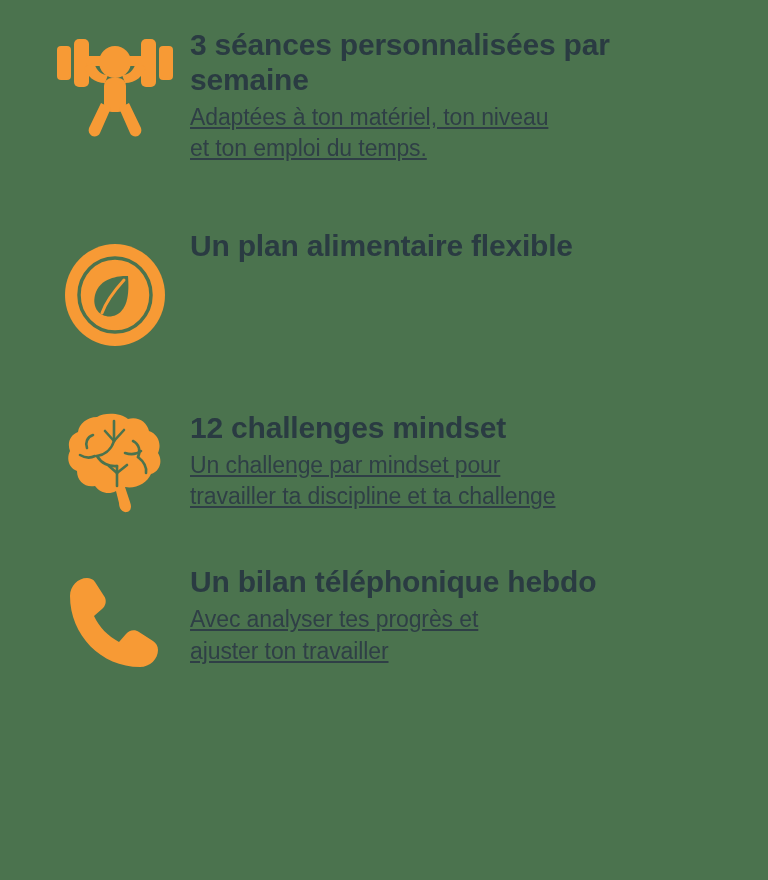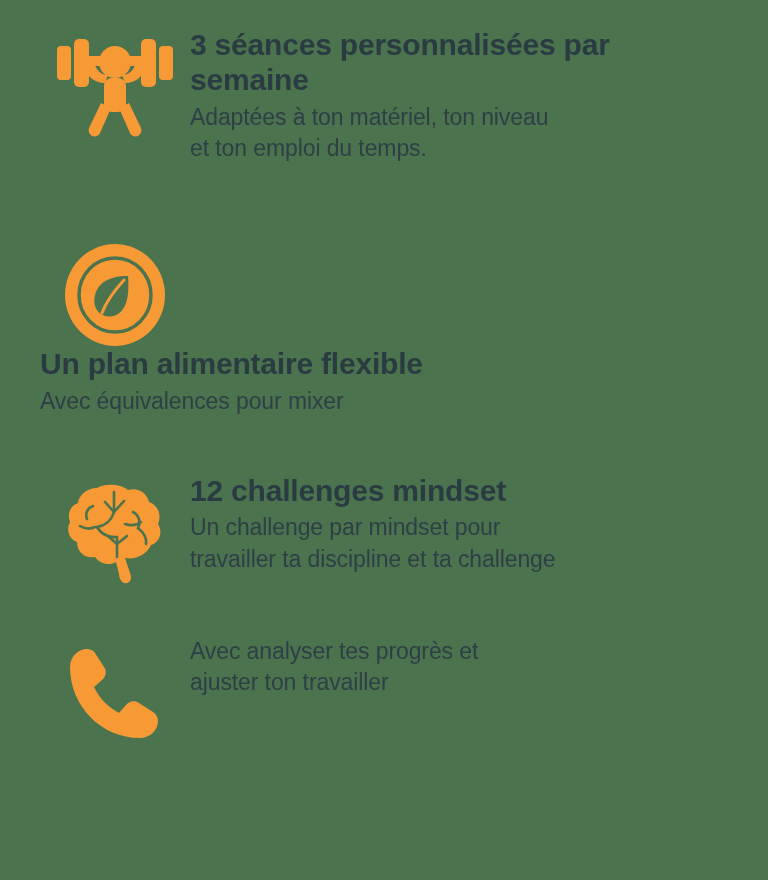--- a/index.html
+++ b/index.html
@@ -21,22 +21,22 @@
     display: flex;
     flex-direction: column;
     justify-content: flex-start;
   }
   .feature-row {
     display: flex;
     align-items: flex-start;
     width: 100%;
   }
   .feature-row.r1 { margin-bottom: 64px; }
-  .feature-row.r2 { margin-bottom: 56px; flex-direction: column; }
-  .feature-row.r3 { margin-bottom: 52px; }
+  .feature-row.r2 { margin-bottom: 56px; }
+  .feature-row.r3 { margin-bottom: 52px; align-items: flex-end; }
 
   .icon-cell {
     width: 150px;
     min-width: 150px;
     display: flex;
     align-items: flex-start;
     justify-content: center;
     padding-top: 6px;
   }
   .icon-cell.ic2 { padding-top: 14px; }
@@ -57,21 +57,21 @@
     margin: 0 0 4px 0;
   }
   .feature-desc {
     color: #2f3f46;
     font-size: 23px;
     font-weight: normal;
     line-height: 1.38;
     letter-spacing: -0.1px;
     margin: 0;
   }
-  .feature-desc .line { display: block; }
+  .feature-desc .line { display: block; text-decoration: underline; }
 
   svg { display: block; }
 </style>
 </head>
 <body>
 
 <div class="features-list">
 
   <div class="feature-row r1">
     <div class="icon-cell ic1">
@@ -124,21 +124,20 @@
 
           <path d="M64 33 C 64 33, 36 31, 31 52 C 27 69, 41 77, 52 72 C 65 66, 65 47, 64 33 Z" fill="#4b734e"></path>
 
           <path d="M60 37 C 50 48, 42 59, 38 70" fill="none" stroke="#f79a35" stroke-width="3" stroke-linecap="round"></path>
         </svg>
       </span>
     </div>
     <div class="text-cell">
       <h3 class="feature-title">Un plan alimentaire flexible</h3>
       <p class="feature-desc">
-        <span class="line">Avec équivalences pour mixer</span>
       </p>
     </div>
   </div>
 
   <div class="feature-row r3">
     <div class="icon-cell ic3">
       <span>
         <svg width="96" height="102" viewBox="0 0 96 102" xmlns="http://www.w3.org/2000/svg">
           <path d="M30 6 C 20 6, 12 13, 11 21 C 3 24, 0 32, 3 40 C -1 48, 2 57, 10 60 C 10 70, 18 77, 28 75 C 33 82, 42 84, 49 80 L 52 92 C 52 98, 56 102, 60 101 C 64 100, 65 96, 63 91 L 58 76 C 69 78, 80 72, 84 63 C 93 60, 96 50, 91 42 C 95 33, 91 23, 82 20 C 80 11, 71 5, 61 8 C 54 2, 38 1, 30 6 Z" fill="#f79a35"></path>
           <g fill="none" stroke="#4b734e" stroke-width="2.6" stroke-linecap="round" stroke-linejoin="round">
@@ -170,20 +169,21 @@
 
   <div class="feature-row r4">
     <div class="icon-cell ic4">
       <span>
         <svg width="92" height="94" viewBox="0 0 92 94" xmlns="http://www.w3.org/2000/svg">
           <path d="M18 3 C 9 3, 1 11, 1 21 C 1 60, 32 92, 71 92 C 81 92, 89 84, 89 75 C 89 71, 87 68, 84 66 L 70 57 C 66 54, 60 55, 57 59 L 50 67 C 39 61, 30 52, 25 41 L 33 34 C 37 31, 38 25, 35 21 L 26 7 C 24 4, 21 3, 18 3 Z" fill="#f79a35"></path>
         </svg>
       </span>
     </div>
     <div class="text-cell">
+      <h3 class="feature-title">Un bilan téléphonique hebdo</h3>
       <p class="feature-desc">
         <span class="line">Avec analyser tes progrès et</span>
         <span class="line">ajuster ton travailler</span>
       </p>
     </div>
   </div>
 
 </div>
 
 </body></html>

